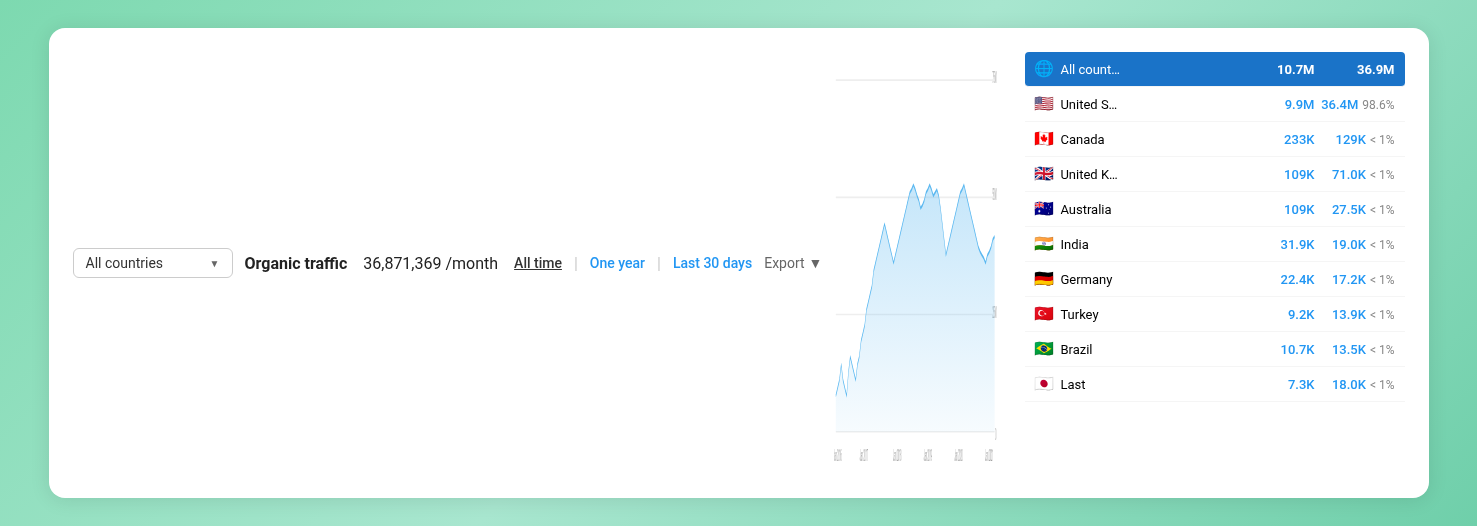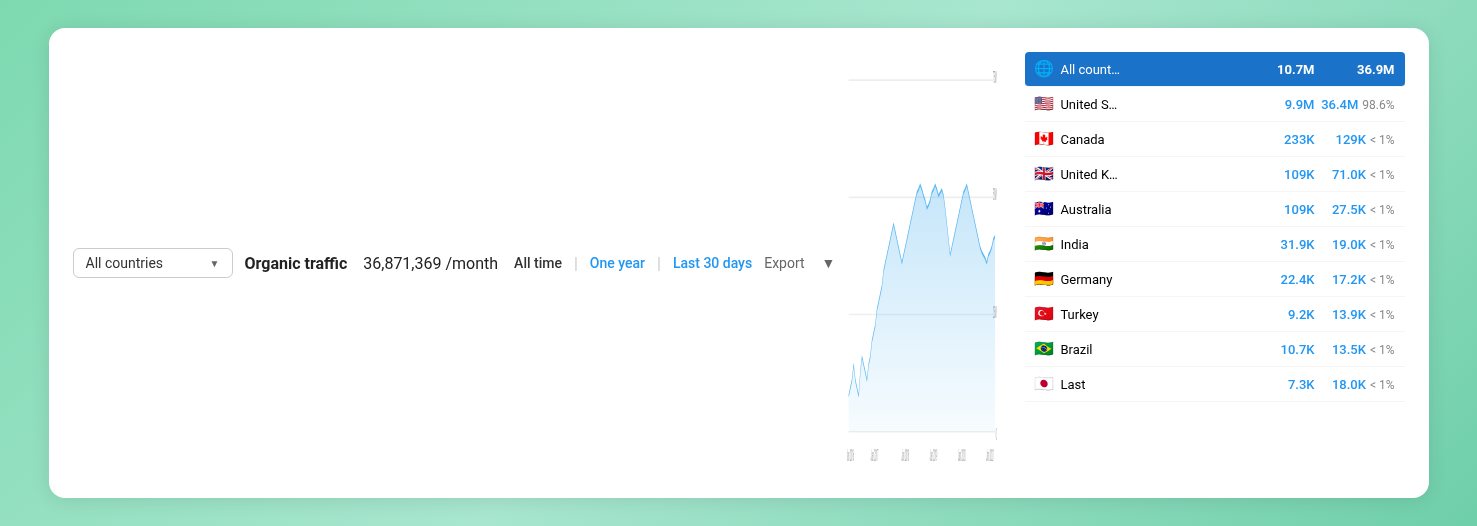--- a/index.html
+++ b/index.html
@@ -69,29 +69,30 @@
       gap: 12px;
       margin-left: auto;
     }
     .time-filter {
       font-size: 14px;
       cursor: pointer;
     }
     .time-filter.active {
       color: #333;
       font-weight: 500;
+      text-decoration: underline;
     }
     .time-filter.link {
       color: #2196F3;
       font-weight: 500;
     }
     .export-btn {
       display: flex;
       align-items: center;
-      gap: 17px;
+      gap: 4px;
       font-size: 14px;
       color: #666;
       cursor: pointer;
     }
     .chart-container {
       flex: 1;
       position: relative;
       min-height: 280px;
     }
     .chart-svg {

